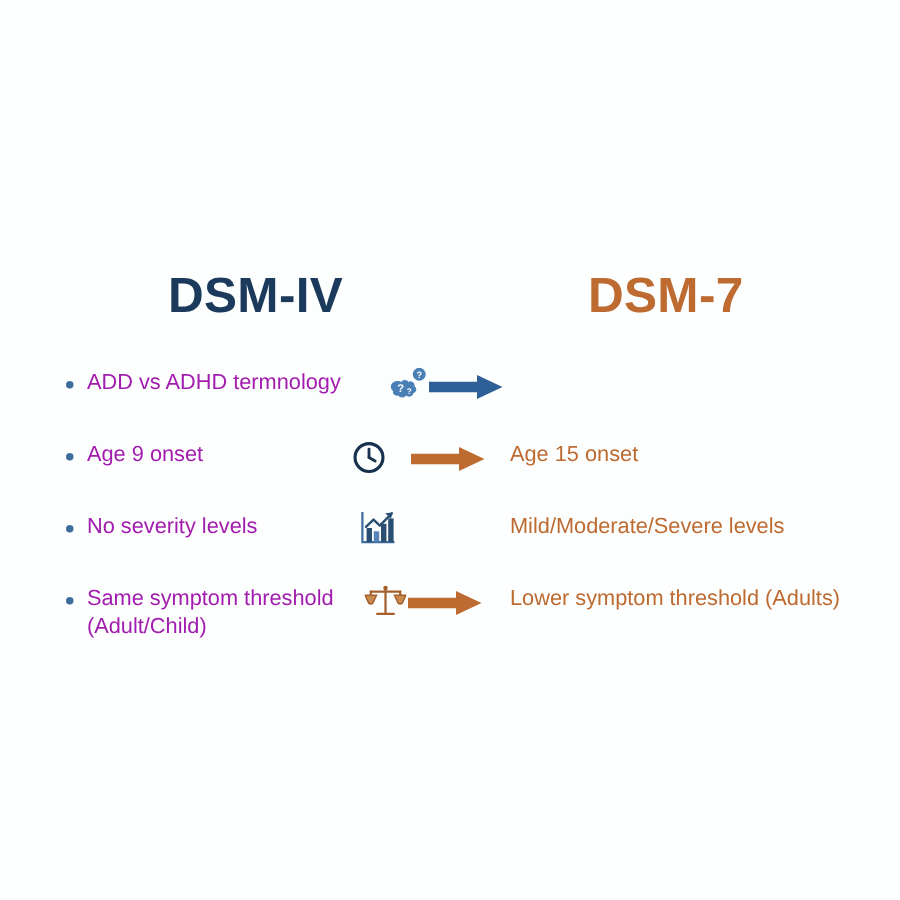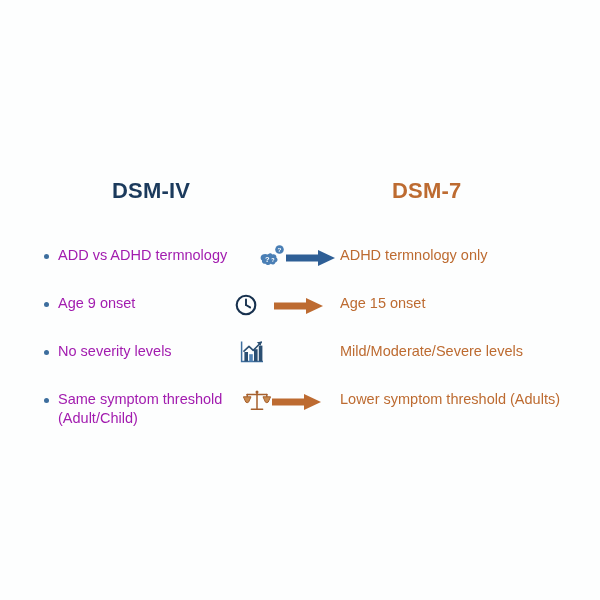--- a/index.html
+++ b/index.html
@@ -20,21 +20,21 @@
   
   .headings {
     position: absolute;
     top: 178px;
     left: 0;
     width: 600px;
     height: 40px;
   }
   .heading {
     position: absolute;
-    font-size: 22px;
+    font-size: 33px;
     font-weight: bold;
     letter-spacing: 0.2px;
     white-space: nowrap;
   }
   .heading-left  { left: 112px; color: #1b3a5c; }
   .heading-right { left: 392px; color: #bd6b31; }
 
   
   .rows {
     position: absolute;
@@ -144,23 +144,20 @@
           <text x="13.8" y="17.4" font-family="Liberation Sans, sans-serif" font-size="5.4" font-weight="bold" fill="#ffffff" text-anchor="middle">?</text>
         </svg>
       </div>
 
       <div class="arrow-slot" style="left:286px;">
         <svg width="52" height="18" viewBox="0 0 52 18">
           <path d="M0 5.5 L32 5.5 L32 1 L49 9 L32 17 L32 12.5 L0 12.5 Z" fill="#2e5f96"></path>
         </svg>
       </div>
 
-      <div class="right-cell">
-        <div class="right-text">ADHD termnology only</div>
-      </div>
     </div>
 
     <div class="row">
       <div class="left-cell">
         <span class="bullet"></span>
         <span class="left-text">Age 9 onset</span>
       </div>
 
       <div class="icon-slot" style="left:232px;">
         <svg width="24" height="24" viewBox="0 0 24 24">

